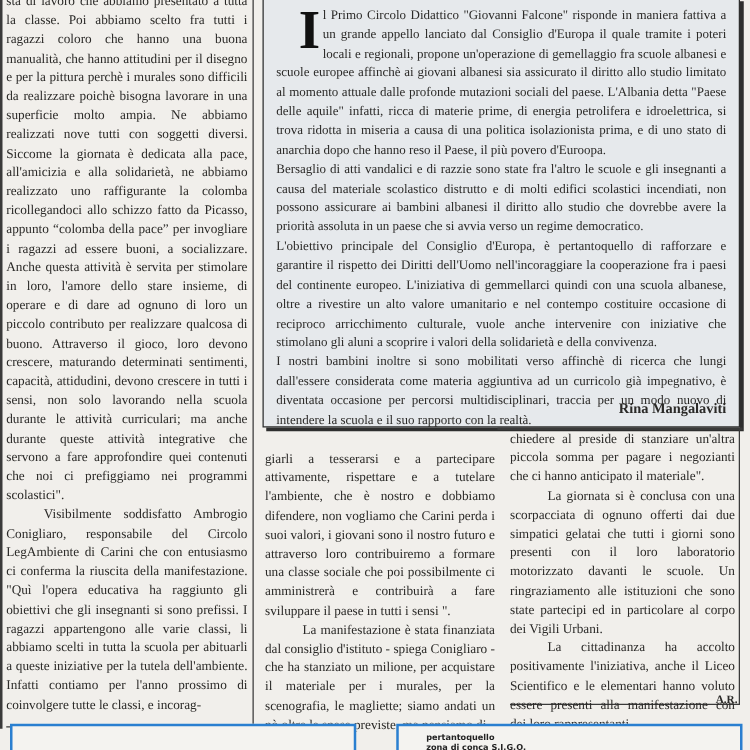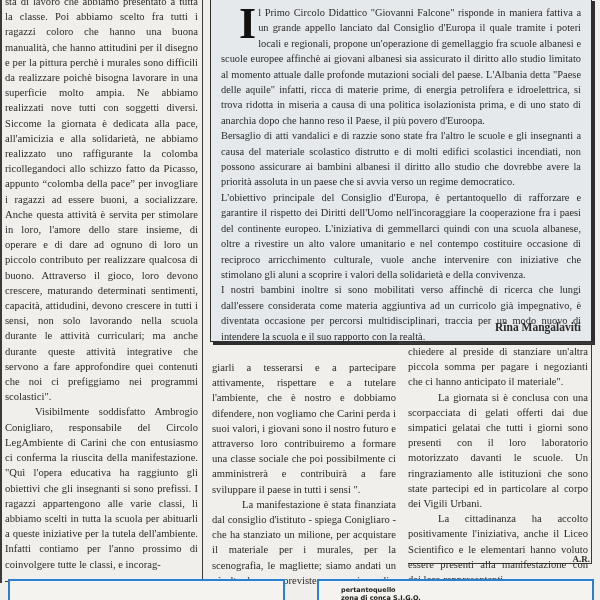--- a/index.html
+++ b/index.html
@@ -81,21 +81,21 @@
 </div>
 
 <div id="mid-col" class="col">
   <p>giarli a tesserarsi e a partecipare attivamente, rispettare e a tutelare l'ambiente, che è nostro e dobbiamo difendere, non vogliamo che Carini perda i suoi valori, i giovani sono il nostro futuro e attraverso loro contribuiremo a formare una classe sociale che poi possibilmente ci amministrerà e contribuirà a fare sviluppare il paese in tutti i sensi ".</p>
   <p class="indent">La manifestazione è stata finanziata dal consiglio d'istituto - spiega Conigliaro - che ha stanziato un milione, per acquistare il materiale per i murales, per la scenografia, le magliette; siamo andati un pò oltre le spese previste, ma pensiamo di</p>
 </div>
 
 <div id="right-col-top-line"></div>
 <div id="right-col" class="col">
   <p>chiedere al preside di stanziare un'altra piccola somma per pagare i negozianti che ci hanno anticipato il materiale".</p>
-  <p class="indent">La giornata si è conclusa con una scorpacciata di gelati offerti dai due simpatici gelatai che tutti i giorni sono presenti con il loro laboratorio motorizzato davanti le scuole. Un ringraziamento alle istituzioni che sono state partecipi ed in particolare al corpo dei Vigili Urbani.</p>
+  <p class="indent">La giornata si è conclusa con una scorpacciata di ognuno offerti dai due simpatici gelatai che tutti i giorni sono presenti con il loro laboratorio motorizzato davanti le scuole. Un ringraziamento alle istituzioni che sono state partecipi ed in particolare al corpo dei Vigili Urbani.</p>
   <p class="indent">La cittadinanza ha accolto positivamente l'iniziativa, anche il Liceo Scientifico e le elementari hanno voluto essere presenti alla manifestazione con dei loro rappresentanti.</p>
 </div>
 <div id="signature">A.R.</div>
 
 <div id="ad-left" class="ad-box"></div>
 <div id="ad-right" class="ad-box">
   <div class="ad-text">
     <div>pertantoquello</div>
     <div>zona di conca S.I.G.O.</div>
   </div>

